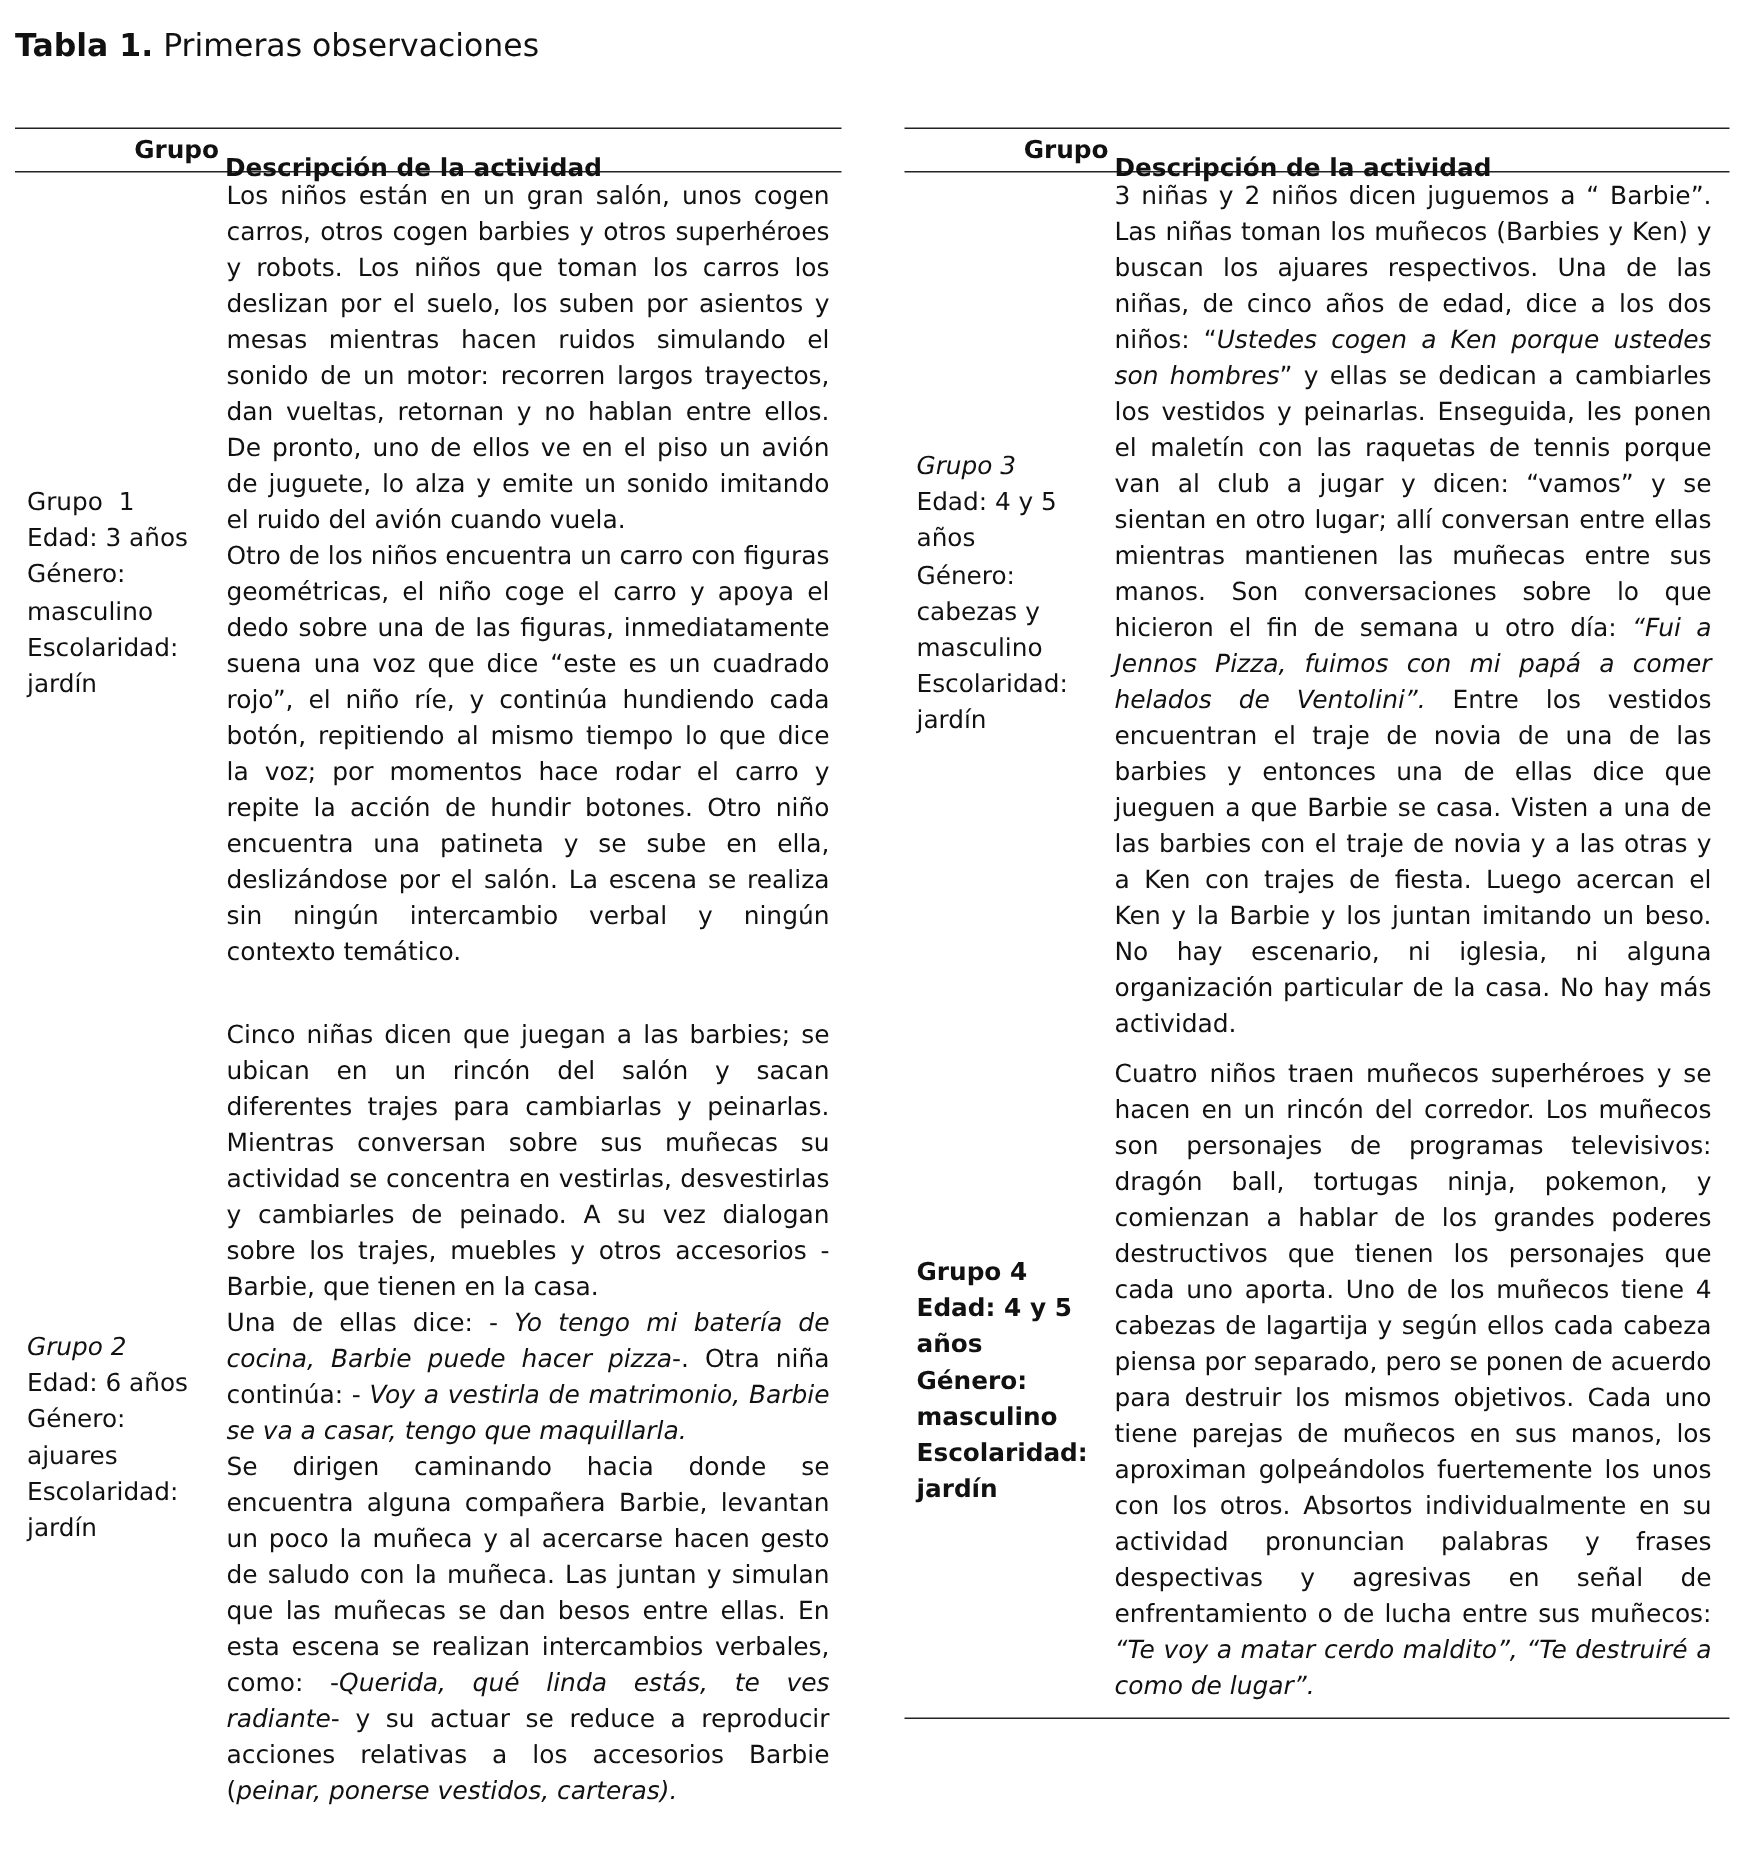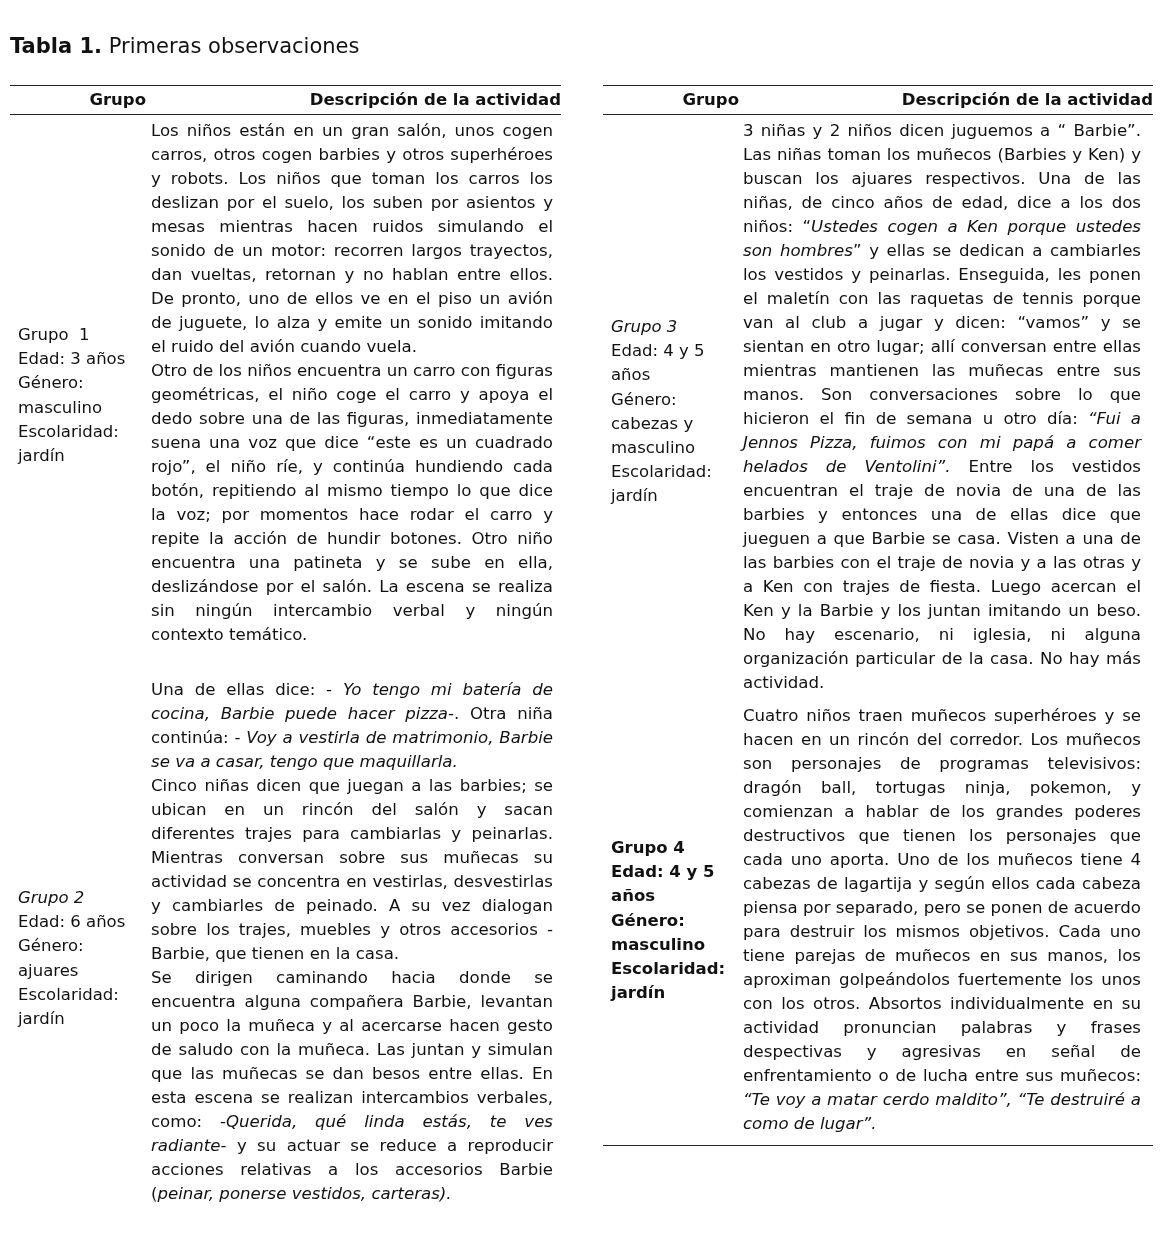--- a/index.html
+++ b/index.html
@@ -2,32 +2,32 @@
 <html><head>
 <meta charset="utf-8">
 <style>
   html, body { margin: 0; padding: 0; background: #ffffff; }
   body {
     width: 1169px; height: 1240px; position: relative; overflow: hidden;
     font-family: "DejaVu Sans", sans-serif; color: #111111;
   }
   .title {
     position: absolute; left: 10px; top: 18px;
-    font-size: 21px; letter-spacing: 0px; white-space: nowrap; margin-top: 16px;
+    font-size: 21px; letter-spacing: 0px; white-space: nowrap;
   }
   .title b { font-weight: bold; }
   .tbl { position: absolute; }
   .tbl.left { left: 10px; top: 85px; width: 551px; }
   .tbl.right { left: 603px; top: 85px; width: 550px; }
   .hdr {
     border-top: 1.5px solid #222; border-bottom: 1.5px solid #222;
     height: 28px; position: relative; font-weight: bold; font-size: 16.5px;
   }
   .hdr .c1 { position: absolute; left: 0; width: 136px; text-align: right; top: 4px; }
-  .hdr .c2 { position: absolute; left: 140px; right: 0; text-align: right; top: 4px; }
+  .hdr .c2 { position: absolute; left: 140px; right: 0; text-align: left; top: 16px; }
   .row { position: relative; }
   .row .grp {
     position: absolute; left: 8px; width: 120px;
     font-size: 16.5px; line-height: 24.2px;
   }
   .row .desc {
     margin-left: 141px; margin-right: 8px;
     font-size: 16.6px; line-height: 24px; text-align: justify;
     hyphens: manual;
   }
@@ -69,35 +69,35 @@
   <div class="row" style="height:562px;">
     <div class="grp" style="top:208px;">
       <div class="it">Grupo 2</div>
       <div>Edad: 6 años</div>
       <div>Género:</div>
       <div>ajuares</div>
       <div>Escolaridad:</div>
       <div>jardín</div>
     </div>
     <div class="desc">
+      <p>Cinco niñas dicen que juegan a las barbies; se ubican en un rincón del salón y sacan diferentes trajes para cambiarlas y peinarlas. Mientras conversan sobre sus muñecas su actividad se concentra en vestirlas, desvestirlas y cambiarles de peinado. A su vez dialogan sobre los trajes, muebles y otros accesorios -  Barbie, que tienen en la casa.</p>
       <p><span>Una de ellas dice: - </span><span class="it">Yo tengo mi batería de cocina,  Barbie puede hacer pizza</span><span>-. Otra niña continúa: - </span><span class="it">Voy a vestirla de matrimonio, Barbie se va a casar, tengo que maquillarla.</span></p>
-      <p>Cinco niñas dicen que juegan a las barbies; se ubican en un rincón del salón y sacan diferentes trajes para cambiarlas y peinarlas. Mientras conversan sobre sus muñecas su actividad se concentra en vestirlas, desvestirlas y cambiarles de peinado. A su vez dialogan sobre los trajes, muebles y otros accesorios -  Barbie, que tienen en la casa.</p>
       <p><span>Se dirigen caminando hacia donde se encuentra alguna compañera  Barbie, levantan un poco la muñeca y al acercarse hacen gesto de saludo con la muñeca. Las juntan y simulan que las muñecas se dan besos entre ellas. En esta escena se realizan intercambios verbales, como: -</span><span class="it">Querida, qué linda estás, te ves radiante</span><span>- y su actuar se reduce a reproducir acciones relativas a los accesorios Barbie (</span><span class="it">peinar, ponerse vestidos, carteras).</span></p>
     </div>
   </div>
 </div>
 
 <div class="tbl right">
   <div class="hdr">
     <div class="c1">Grupo</div>
     <div class="c2">Descripción de la actividad</div>
   </div>
 
   <div class="row" style="height:589px;">
-    <div class="grp" style="top:200px;">
+    <div class="grp" style="top:184px;">
       <div class="it">Grupo 3</div>
       <div>Edad: 4 y 5 años</div>
       <div>Género:</div>
       <div>cabezas y masculino</div>
       <div>Escolaridad:</div>
       <div>jardín</div>
     </div>
     <div class="desc" style="padding-top:4px;">
       <p><span>3 niñas y 2 niños dicen juguemos a “ Barbie”. Las niñas toman los muñecos (Barbies y Ken) y buscan los ajuares respectivos. Una de las niñas, de cinco años de edad, dice a los dos niños: “</span><span class="it">Ustedes cogen a Ken porque ustedes son hombres</span><span>” y ellas se dedican a cambiarles los vestidos y peinarlas. Enseguida, les ponen el maletín con las raquetas de tennis porque van al club a jugar y dicen: “vamos” y se sientan en otro lugar; allí conversan entre ellas mientras mantienen las muñecas entre sus manos. Son conversaciones sobre lo que hicieron el fin de semana u otro día: </span><span class="it">“Fui a Jennos Pizza, fuimos con mi papá a comer helados de Ventolini”.</span><span> Entre los vestidos encuentran el traje de novia de una de las barbies y entonces una de ellas dice que jueguen a que Barbie se casa. Visten a una de las barbies con el traje de novia y a las otras y a Ken con trajes de fiesta. Luego acercan el Ken y la Barbie y los juntan imitando un beso. No hay escenario, ni iglesia, ni alguna organización particular de la casa. No hay más actividad.</span></p>
     </div>

